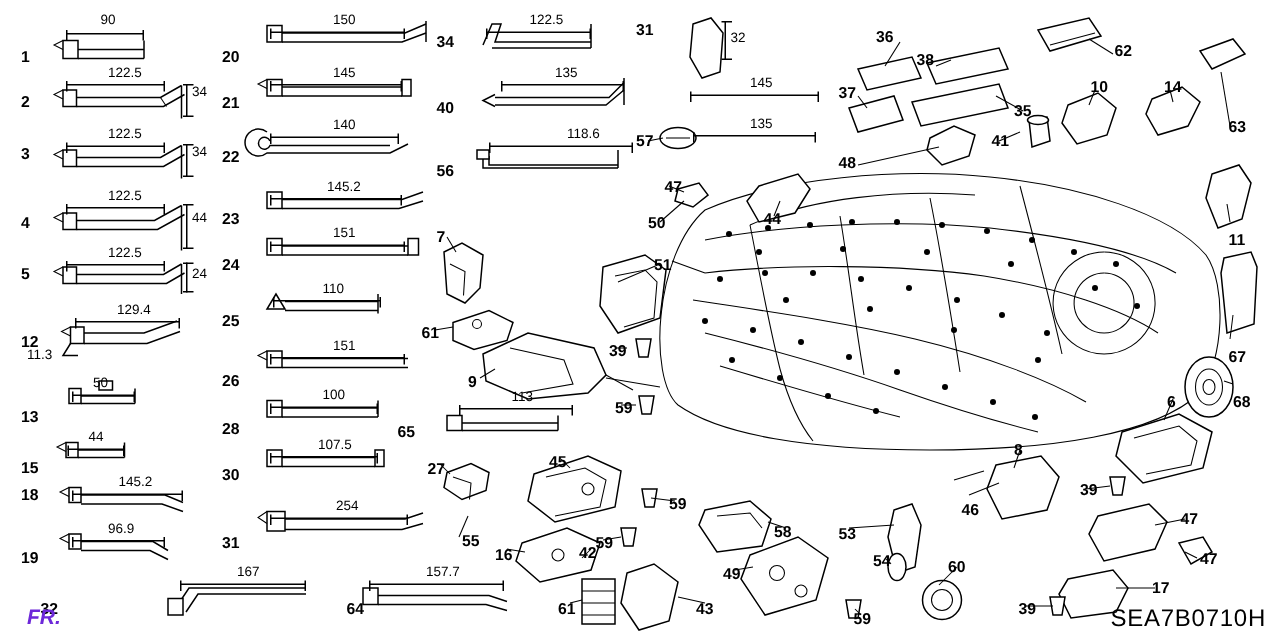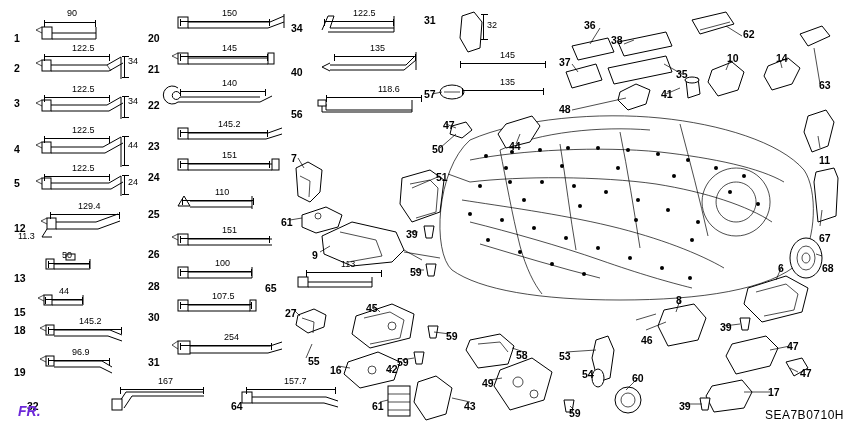--- a/index.html
+++ b/index.html
@@ -8,21 +8,21 @@
   .num{position:absolute;font-size:10.5px;font-weight:bold;color:#000;white-space:nowrap;}
   .dim{position:absolute;font-size:9px;color:#000;white-space:nowrap;}
   .dimline{position:absolute;border-top:1px solid #000;height:0;}
   .dimline:before,.dimline:after{content:"";position:absolute;top:-3px;width:0;height:7px;border-left:1px solid #000;}
   .dimline:before{left:0;}
   .dimline:after{right:0;}
   .vdim{position:absolute;border-left:1px solid #000;width:0;}
   .vdim:before,.vdim:after{content:"";position:absolute;left:-3px;height:0;width:7px;border-top:1px solid #000;}
   .vdim:before{top:0;}
   .vdim:after{bottom:0;}
-  .code{position:absolute;right:6px;bottom:3px;font-size:12px;letter-spacing:.5px;color:#000;}
+  .code{position:absolute;right:6px;bottom:3px;font-size:16px;letter-spacing:.5px;color:#000;}
   .fr{position:absolute;left:18px;bottom:6px;font-size:14px;font-weight:bold;font-style:italic;color:#6d28d9;}
   svg{position:absolute;left:0;top:0;}
   .p{fill:none;stroke:#000;stroke-width:1;}
   .pf{fill:#fff;stroke:#000;stroke-width:1;}
   .thin{fill:none;stroke:#000;stroke-width:.7;}
   .dot{fill:#000;}
 </style>
 </head>
 <body>
 

